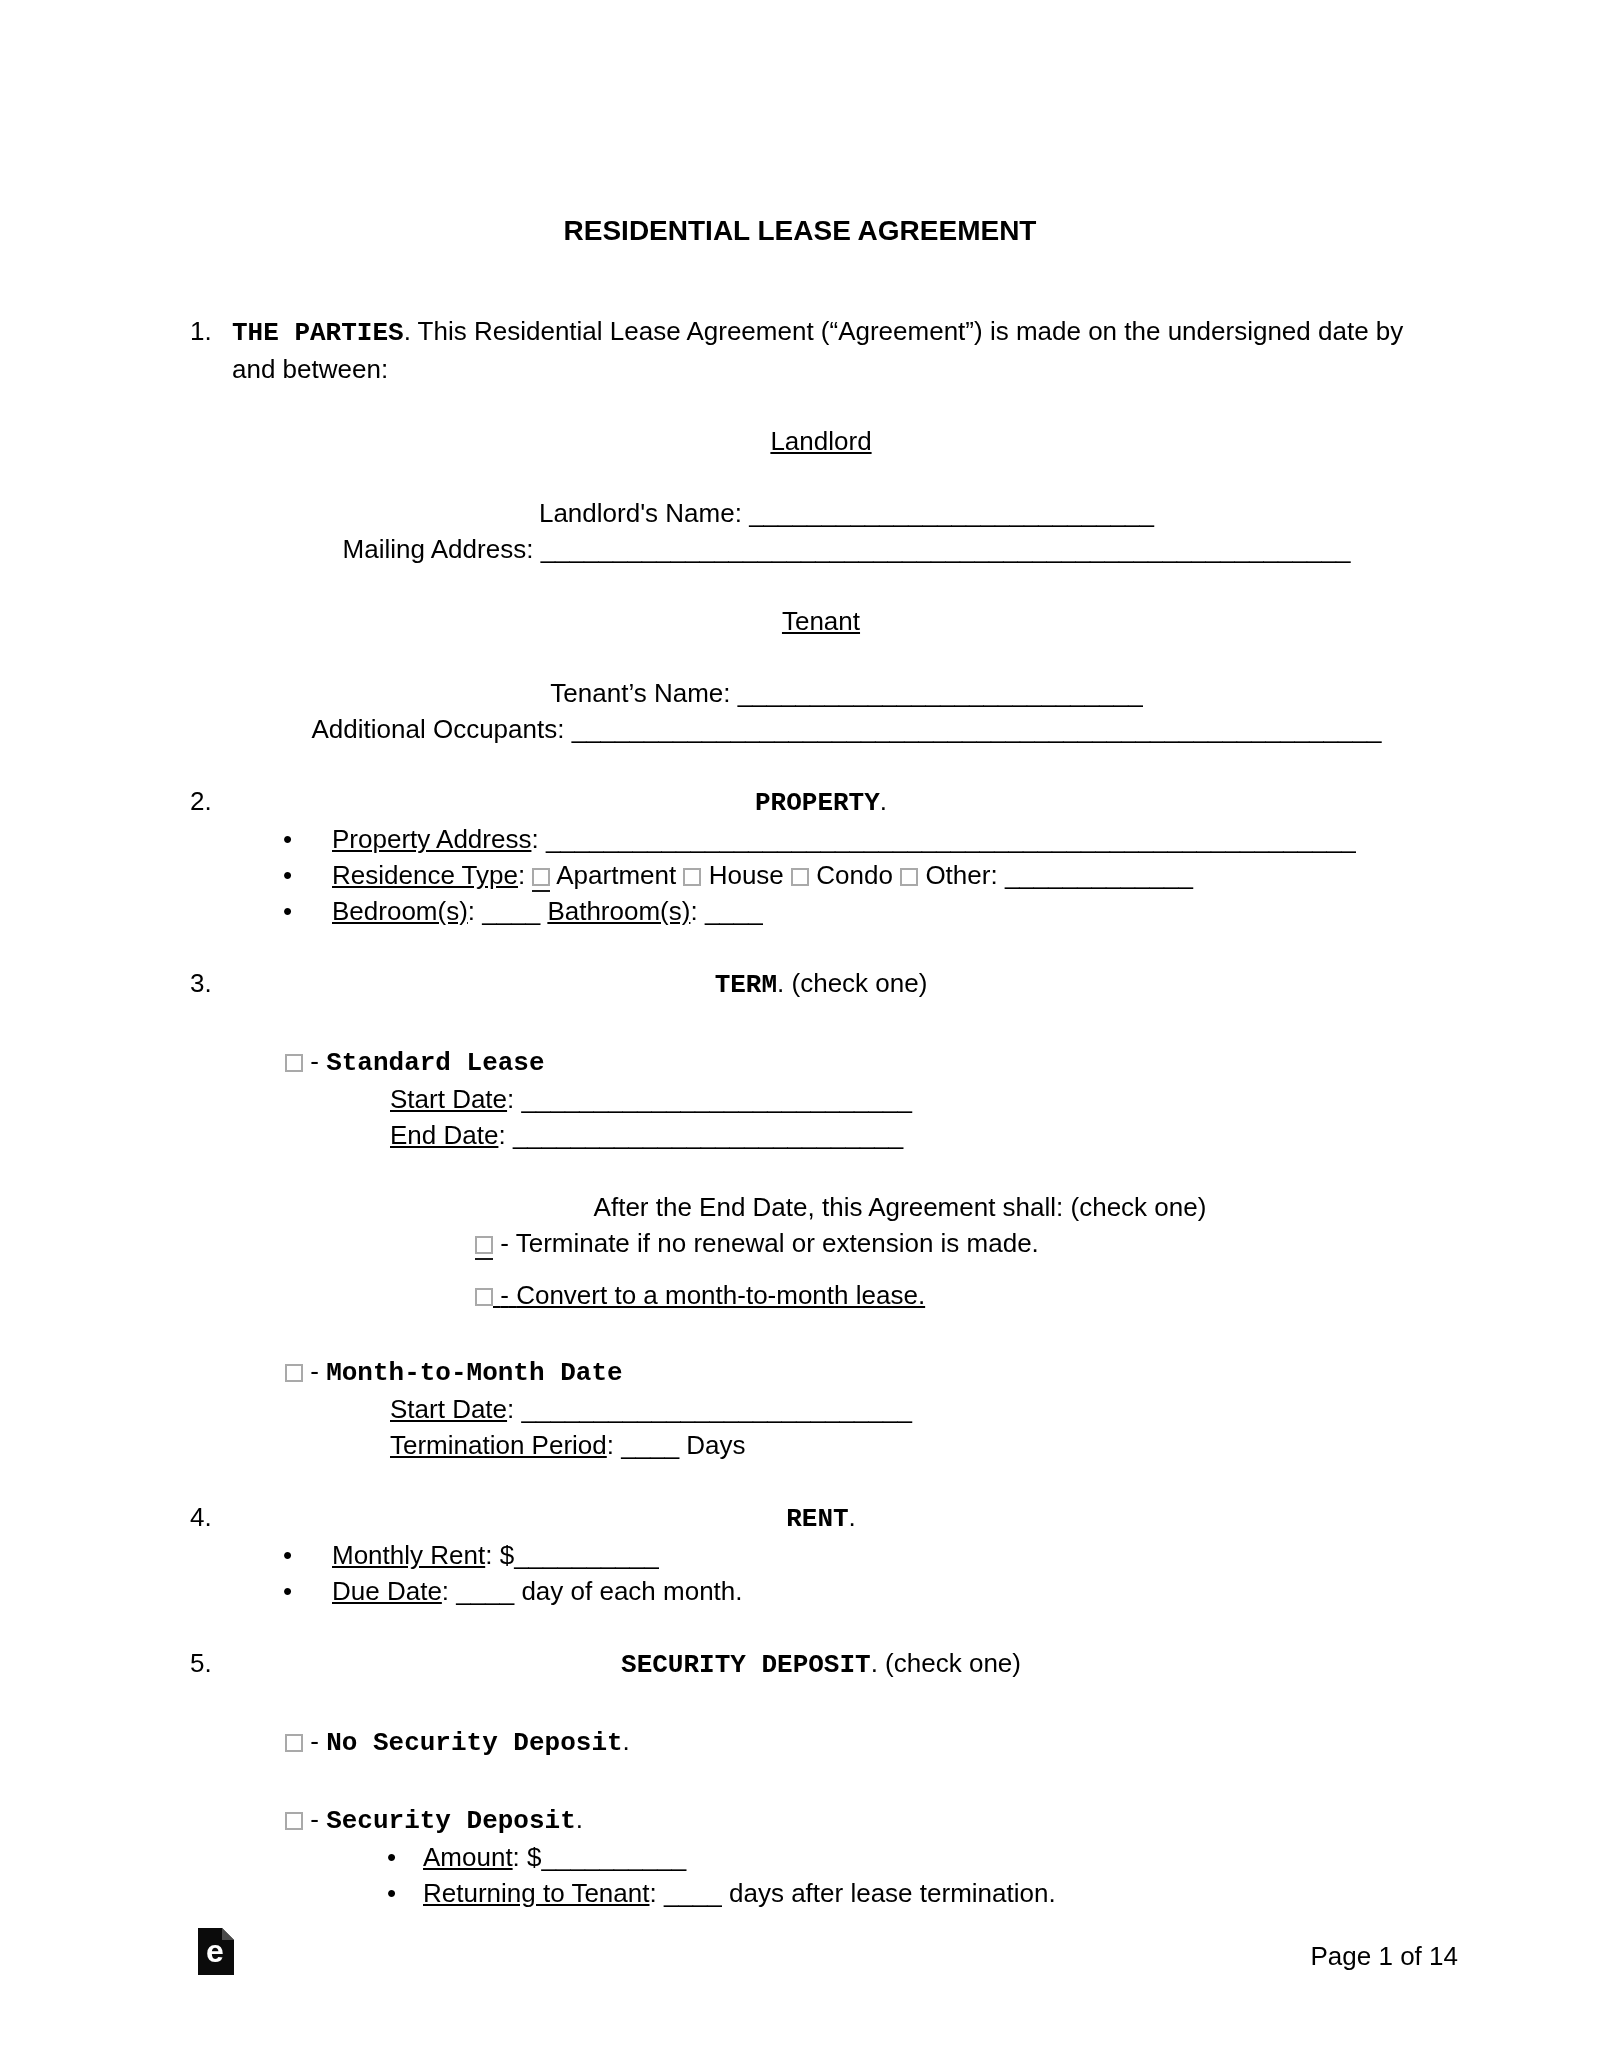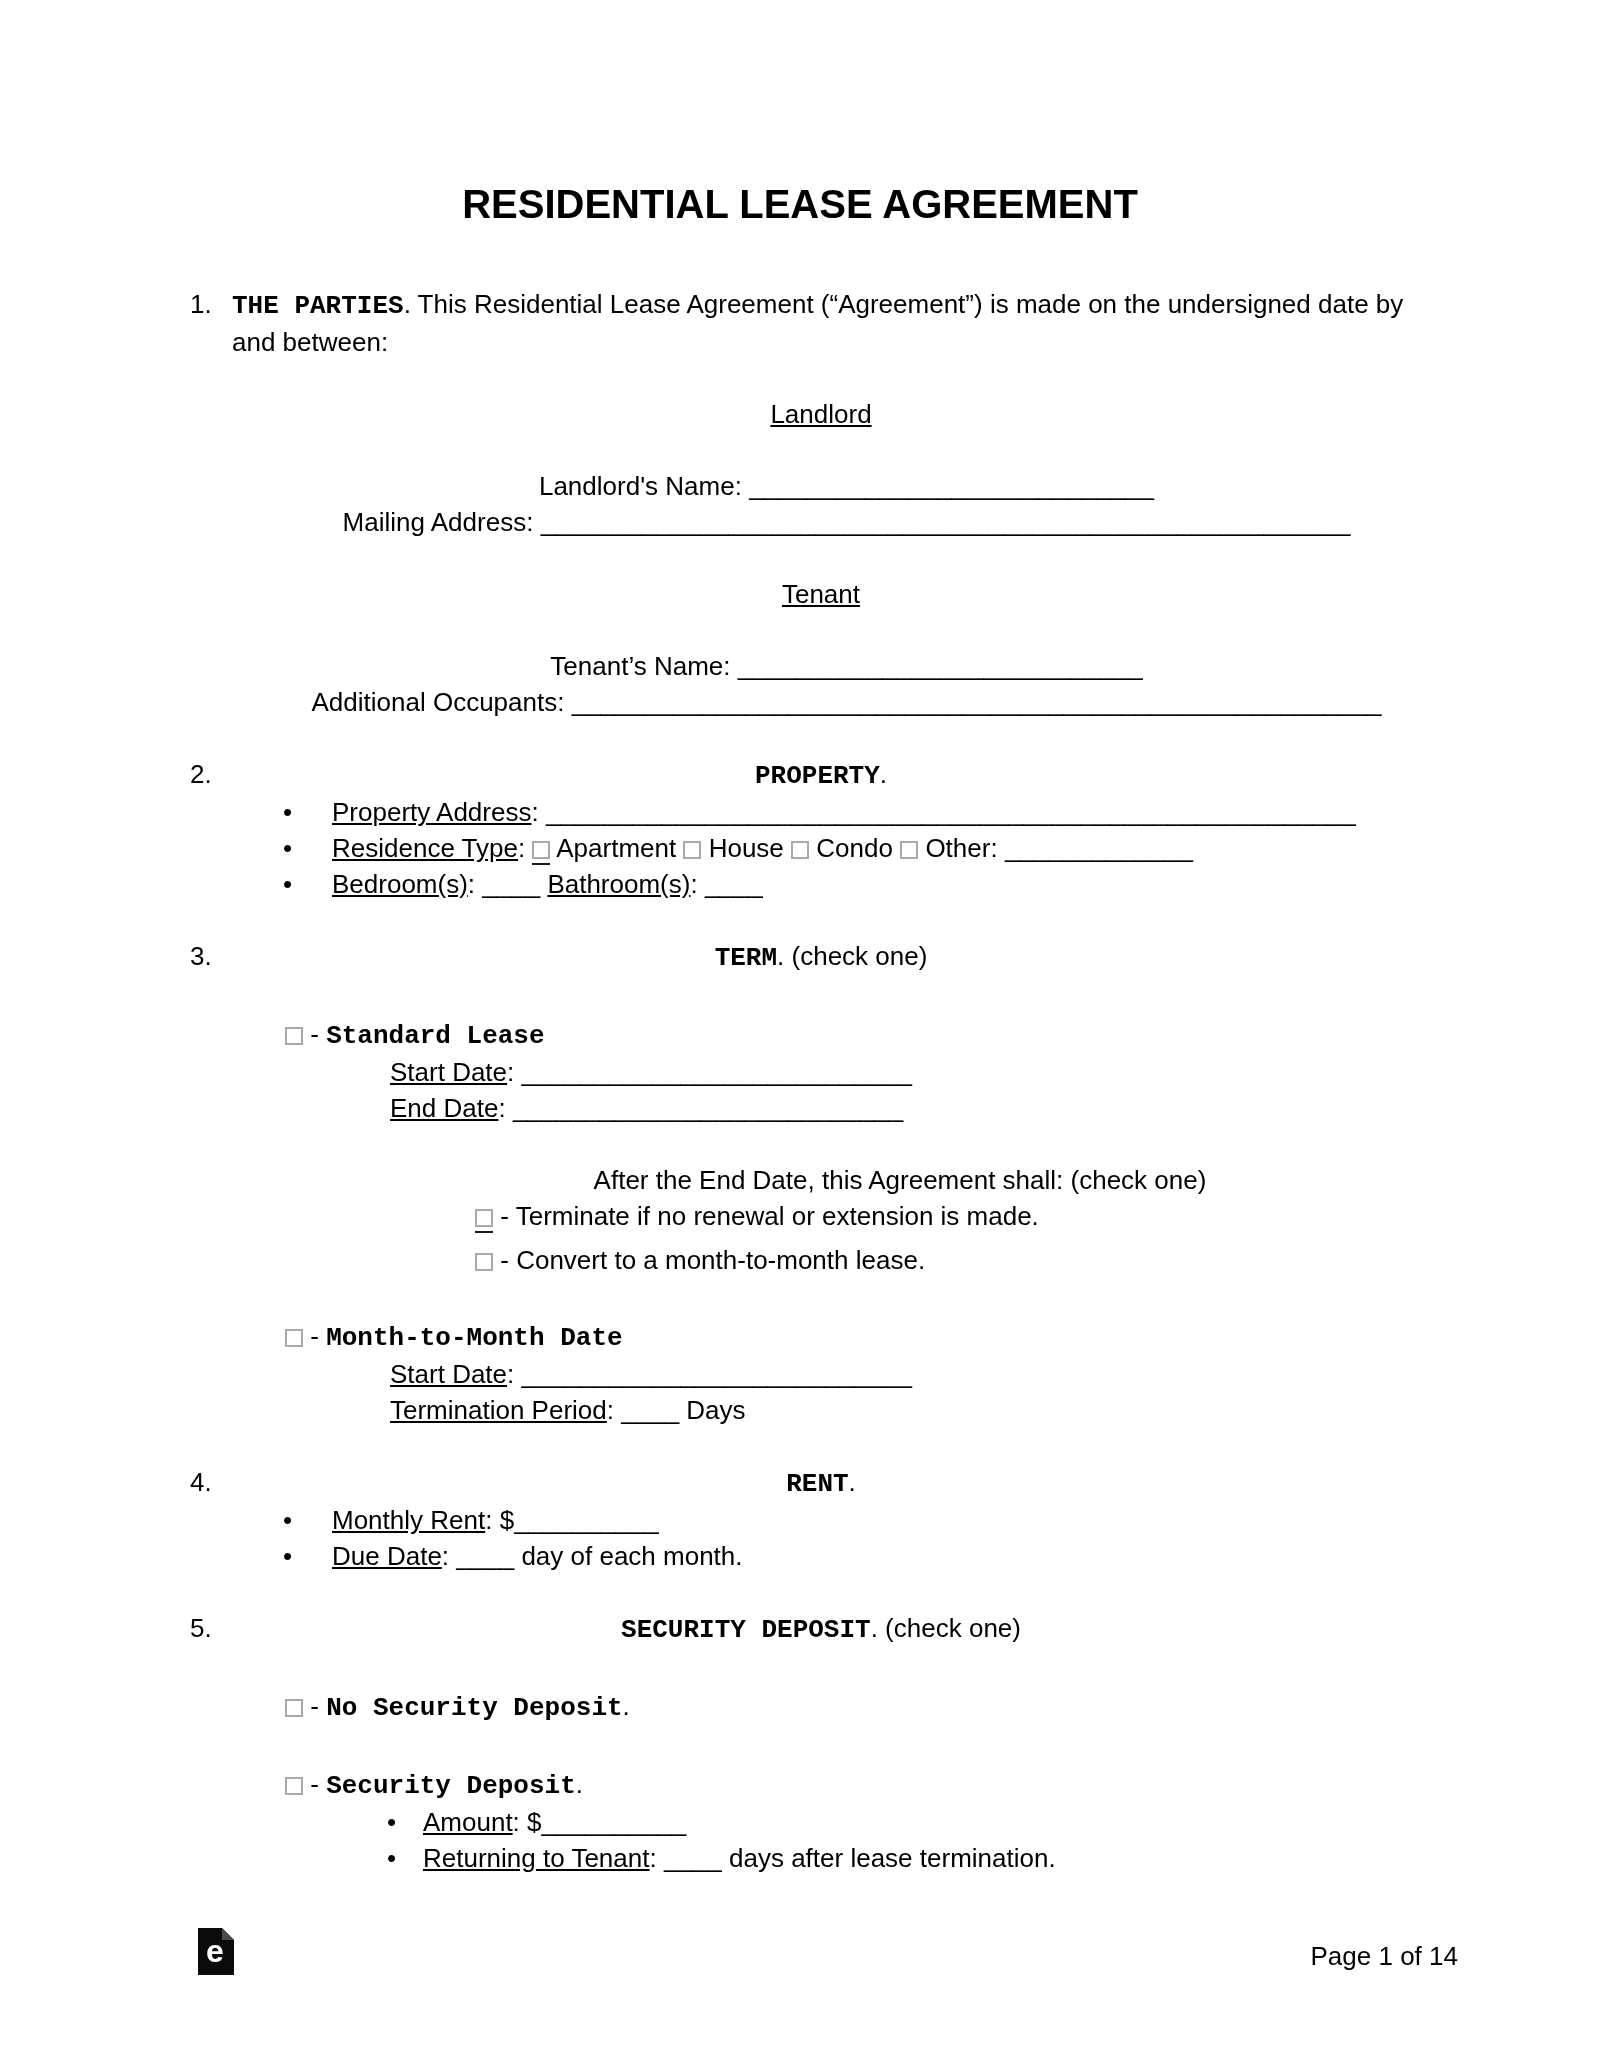--- a/index.html
+++ b/index.html
@@ -10,22 +10,23 @@
     color:#000000;
     font-family:"Liberation Sans", sans-serif;
     font-size:26px;
     line-height:36px;
     overflow:hidden;
   }
   .content { padding:182px 190px 0 190px; }
   .title {
     text-align:center;
     font-weight:bold;
-    font-size:40px;
+    font-size:28px;
     line-height:44px;
+    margin-top:27px;
   }
   .sec { position:relative; padding-left:42px; }
   .sec-num { position:absolute; left:0; top:0; }
   .b { font-weight:bold;font-family:Liberation Mono, monospace; }
   .u { text-decoration:underline; }
   .ind0 { padding-left:42px; }   
   .ind1 { padding-left:93px; }   
   .sub  { padding-left:200px; }  
   .cbrow1 { padding-left:95px; } 
   .cbrow2 { padding-left:285px; }
@@ -35,21 +36,21 @@
   .l2 { padding-left:233px; }
   .l2 > .marker { position:absolute; left:197px; top:0; }
   .cb {
     display:inline-block;
     width:14px; height:14px;
     border:2px solid #a9a9a9;
     background:#ffffff;
     vertical-align:-2px;
   }
   .cbu { border-bottom:2px solid #1a1a1a; }
-  .mt8  { margin-top:8px; }
+  .mt8  { margin-top:16px;text-decoration:underline; }
   .mt36 { margin-top:36px;text-align:center; }
   .mt40 { margin-top:40px; }
   .mt60 { margin-top:60px; }
   .footer-logo { position:absolute; left:198px; top:1928px; width:36px; height:47px; }
   .footer-page { position:absolute; right:142px; top:1938px; line-height:36px; }
 </style>
 </head>
 <body>
 
 <div class="page">

